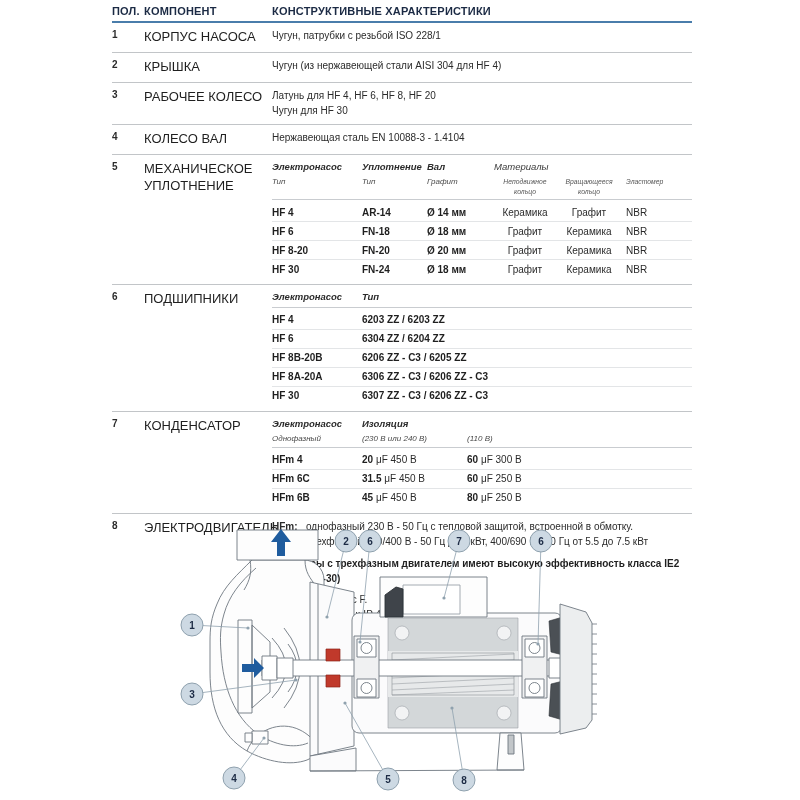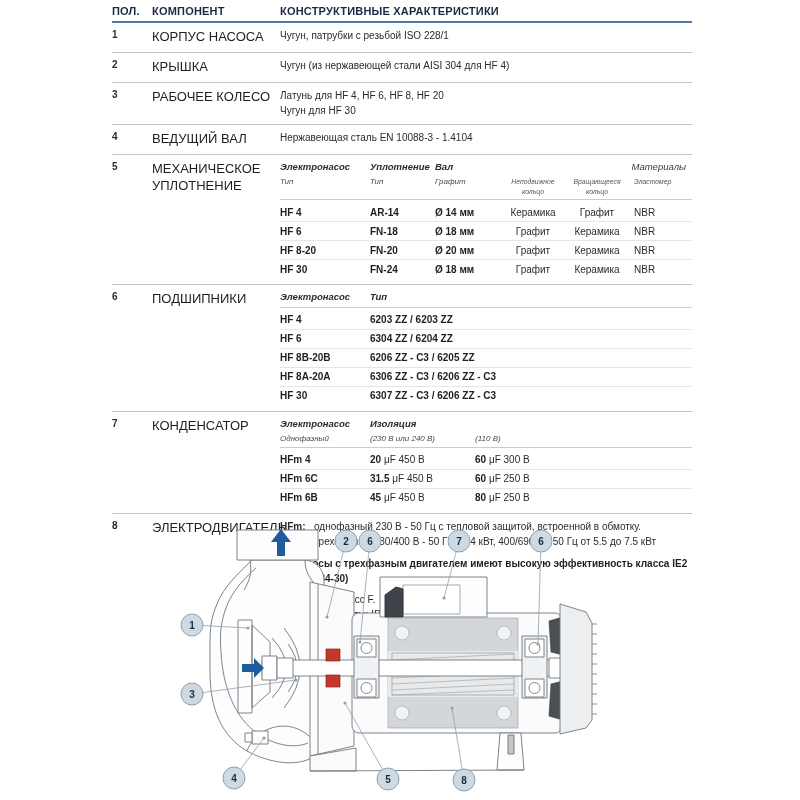--- a/index.html
+++ b/index.html
@@ -4,35 +4,35 @@
 <style>
   html,body{margin:0;padding:0}
   body{
     width:800px;height:800px;background:#fff;position:relative;
     font-family:"Liberation Sans","DejaVu Sans",sans-serif;color:#2b2b2b;
     -webkit-font-smoothing:antialiased;
   }
   .spec{position:absolute;left:112px;top:5px;width:580px}
   .hdr{display:flex;font-weight:bold;font-size:11px;color:#1b2a44;
        padding-bottom:4px;border-bottom:2px solid #4a7dab;letter-spacing:.2px}
-  .c-num{width:40px;flex:none}
+  .c-num{width:32px;flex:none}
   .c-comp{width:128px;flex:none;padding-right:6px;box-sizing:border-box}
   .c-chars{flex:1;min-width:0}
   .row{display:flex;border-bottom:1px solid #c2c5c8;padding:5px 0 6px}
   .row .c-num{font-weight:bold;font-size:10px;padding-top:1px}
   .row .c-comp{font-weight:normal;font-size:13px;line-height:1.3;padding-top:1px;color:#1f1f1f}
   .row .c-chars{font-size:10px;line-height:1.5}
   .grid{display:flex;align-items:baseline}
   .g-model{width:90px;flex:none}
   .g-seal{width:65px;flex:none}
   .g-dia{width:67px;flex:none}
   .g-fixed{width:62px;flex:none;text-align:center}
   .g-rot{width:66px;flex:none;text-align:center}
   .g-elast{width:56px;flex:none;padding-left:4px;box-sizing:border-box}
-  .g-mat{width:184px;flex:none;text-align:right}
+  .g-mat{width:184px;flex:none;text-align:left}
   .g-type{flex:1}
   .g-230{width:105px;flex:none}
   .g-110{flex:1}
   .ih{font-style:italic;font-weight:bold;font-size:9.5px;color:#2b2b2b}
   .ihn{font-style:italic;font-size:9.5px;color:#3a3a3a}
   .is{font-style:italic;font-size:8px;color:#4a4a4a}
   .tiny{font-style:italic;font-size:6.8px;color:#555}
   .hline{border-bottom:1px solid #c9ccd0;margin:2px 0 3px}
   .drow{display:flex;padding:1.5px 0;border-bottom:1px solid #e3e5e7;font-size:10px}
   .drow:last-child{border-bottom:none}
@@ -73,21 +73,21 @@
     <div class="c-num">3</div>
     <div class="c-comp">РАБОЧЕЕ КОЛЕСО</div>
     <div class="c-chars">
       <div>Латунь для HF 4, HF 6, HF 8, HF 20</div>
       <div>Чугун для HF 30</div>
     </div>
   </div>
 
   <div class="row">
     <div class="c-num">4</div>
-    <div class="c-comp">ВЕДУЩИЙ ВАЛ</div>
+    <div class="c-comp">КОЛЕСО ВАЛ</div>
     <div class="c-chars">Нержавеющая сталь EN 10088-3 - 1.4104</div>
   </div>
 
   <div class="row">
     <div class="c-num">5</div>
     <div class="c-comp">МЕХАНИЧЕСКОЕ УПЛОТНЕНИЕ</div>
     <div class="c-chars">
       <div class="grid">
         <div class="g-model ih">Электронасос</div>
         <div class="g-seal ih">Уплотнение</div>

